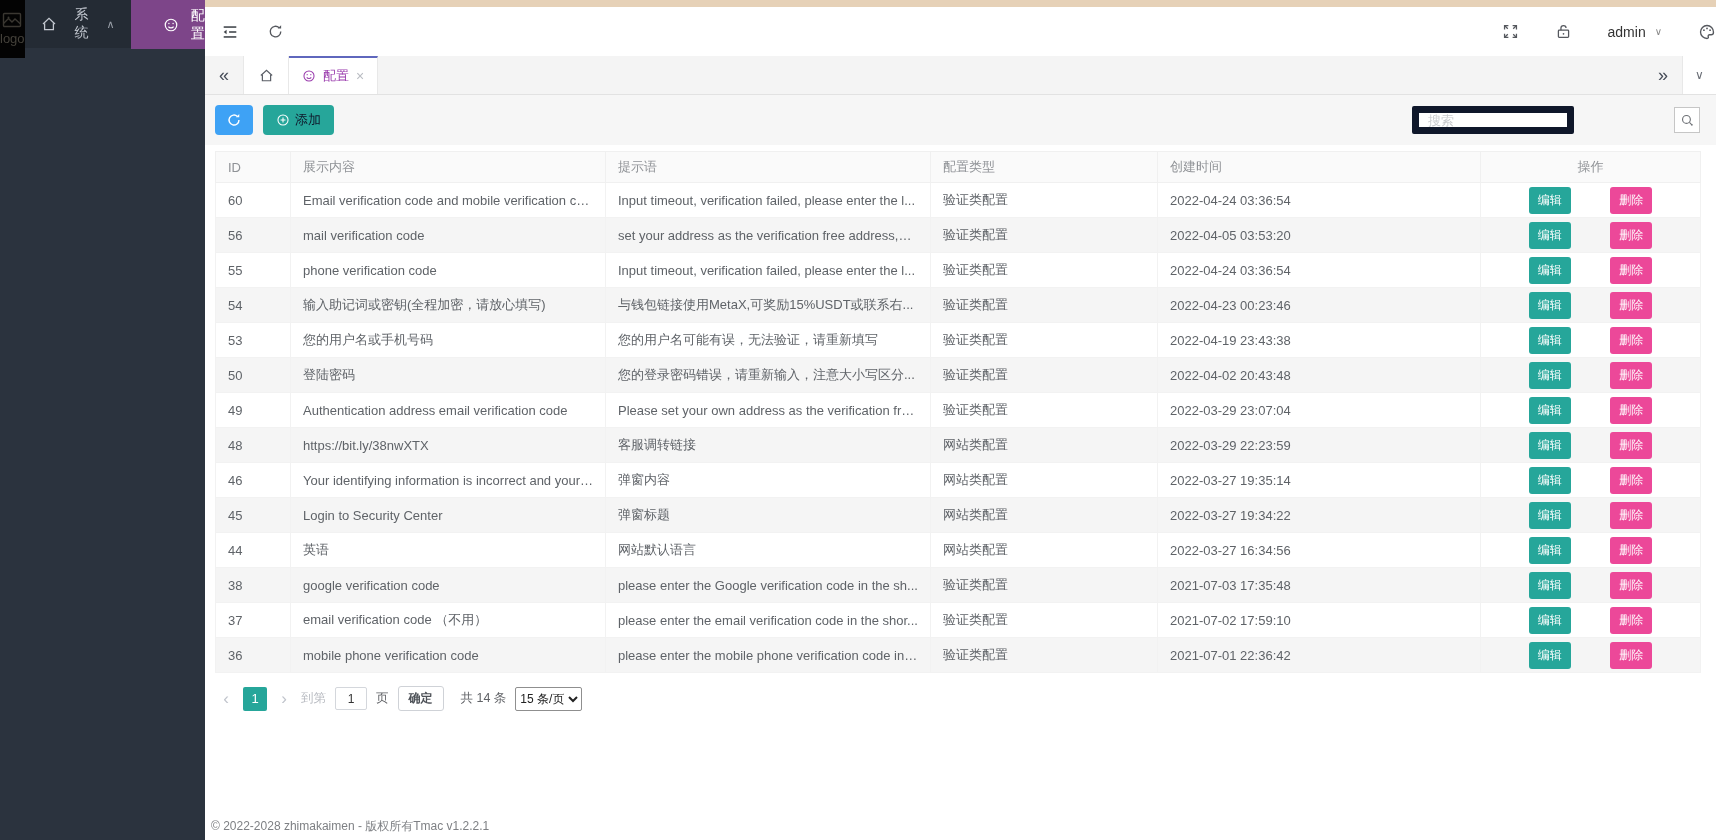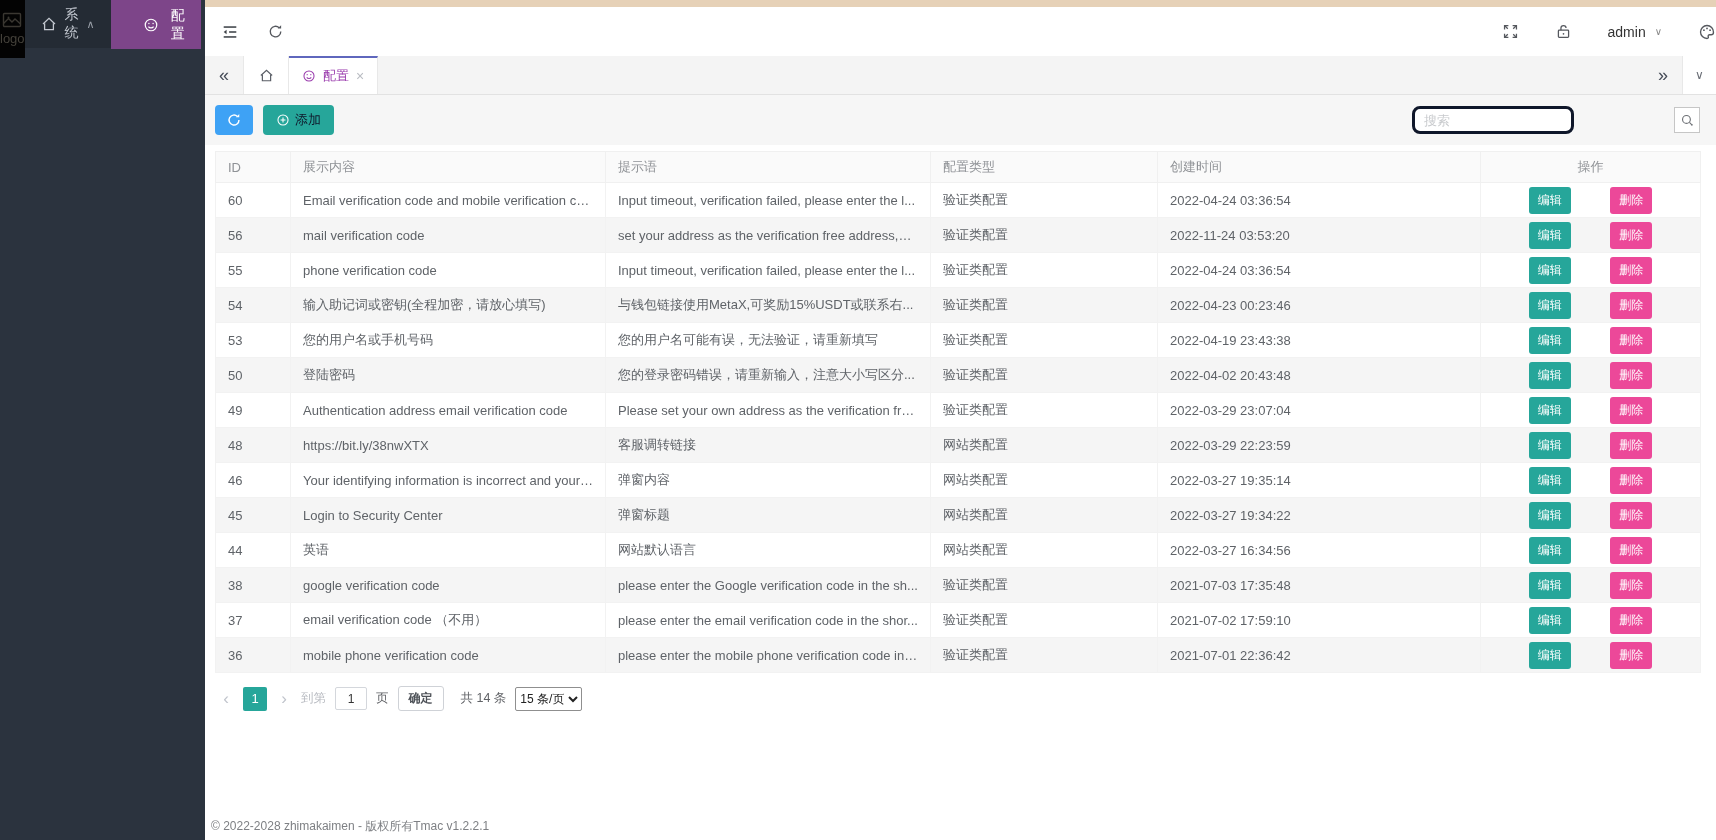--- a/index.html
+++ b/index.html
@@ -4,21 +4,21 @@
 <style>
   * { margin:0; padding:0; box-sizing:border-box; }
   html,body { width:1716px; height:840px; overflow:hidden; }
   body { font-family:"Liberation Sans", sans-serif; background:#fff; }
   .app { display:flex; width:1716px; height:840px; }
 
   
   .sidebar { width:205px; flex-shrink:0; background:#2b333e; color:#c3c8d0; display:flex; flex-direction:row; }
   .logo { height:58px; background:#030303; display:flex; flex-direction:column; align-items:center; justify-content:center; color:#44413a; font-size:13px; gap:1px; }
   .logo svg { opacity:.85; }
-  .menu-item { height:48px; display:flex; align-items:center; gap:8px; padding:0 16px; font-size:14px; cursor:pointer; }
+  .menu-item { height:48px; display:flex; align-items:center; gap:18px; padding:0 16px; font-size:14px; cursor:pointer; }
   .menu-item.parent-open { background:#242b34; }
   .menu-item .chev { margin-left:auto; font-size:11px; color:#9aa0a9; }
   .submenu-item { height:49px; display:flex; align-items:center; gap:12px; padding:0 16px 0 32px; font-size:14px; cursor:pointer; }
   .submenu-item.active { background:#7d4589; color:#fff; }
   .icon { display:inline-flex; align-items:center; justify-content:center; }
   .icon-red { color:#e05667; }
 
   
   .main { flex:1; min-width:0; display:flex; flex-direction:column; position:relative; overflow:hidden; }
   .top-strip { height:7px; background:#e6d1b7; }
@@ -39,21 +39,21 @@
   .tab-active { border-top:2px solid #5f67bd; color:#9a3cad; }
   .tab-active .tab-close { color:#b9bcc2; font-size:14px; cursor:pointer; }
   .tab-spacer { flex:1; }
   .tab-menu { width:34px; background:#fff; border-left:1px solid #e8e8e8; display:flex; align-items:center; justify-content:center; color:#6a6e76; font-size:12px; cursor:pointer; }
 
   
   .content { flex:1; background:#fff; padding:0 16px 0 10px; position:relative; }
   .toolbar { margin:0 -16px 0 -10px; padding:10px 16px 10px 10px; background:#f6f6f6; display:flex; align-items:center; }
   .btn-refresh { width:38px; height:30px; background:#3ea2f5; border:none; border-radius:4px; color:#fff; cursor:pointer; display:flex; align-items:center; justify-content:center; }
   .btn-add { height:30px; margin-left:10px; padding:0 13px; background:#26a69a; border:none; border-radius:4px; color:#0f172a; font-size:13px; cursor:pointer; display:flex; align-items:center; gap:5px; font-family:inherit; }
-  .search-input { margin-left:auto; width:162px; height:28px; border:3px solid #0f172a; border-radius:8px; background:#fff; padding:0 9px; font-size:13px; color:#333; font-family:inherit; }
+  .search-input { margin-left:auto; width:162px; height:28px; border:7px solid #0f172a; border-radius:2px; background:#fff; padding:0 9px; font-size:13px; color:#333; font-family:inherit; }
   .search-input::placeholder { color:#c8cacd; }
   .search-gap { width:100px; }
   .btn-search { width:26px; height:26px; background:#fff; border:1px solid #c6c6c6; cursor:pointer; display:flex; align-items:center; justify-content:center; color:#6d7075; }
 
   .table-wrap { margin-top:6px; }
   table { border-collapse:collapse; table-layout:fixed; width:1485px; font-size:13px; color:#5f6368; }
   th { height:31px; font-weight:normal; color:#8f9296; text-align:left; padding:0 12px; border:1px solid #f0f0f0; background:#fafafa; white-space:nowrap; overflow:hidden; }
   td { height:35px; padding:0 12px; border:1px solid #f2f2f2; white-space:nowrap; overflow:hidden; text-overflow:ellipsis; }
   tbody tr:nth-child(even) { background:#f5f5f5; }
   th.col-actions, td.col-actions { text-align:center; }
@@ -282,21 +282,21 @@
           <td class="col-actions">
             <button class="btn-edit">编辑</button>
             <button class="btn-del">删除</button>
           </td>
         </tr>
               <tr>
           <td>56</td>
           <td>mail verification code</td>
           <td>set your address as the verification free address,m...</td>
           <td>验证类配置</td>
-          <td>2022-11-24 03:53:20</td>
+          <td>2022-04-05 03:53:20</td>
           <td class="col-actions">
             <button class="btn-edit">编辑</button>
             <button class="btn-del">删除</button>
           </td>
         </tr>
               <tr>
           <td>55</td>
           <td>phone verification code</td>
           <td>Input timeout, verification failed, please enter the l...</td>
           <td>验证类配置</td>

